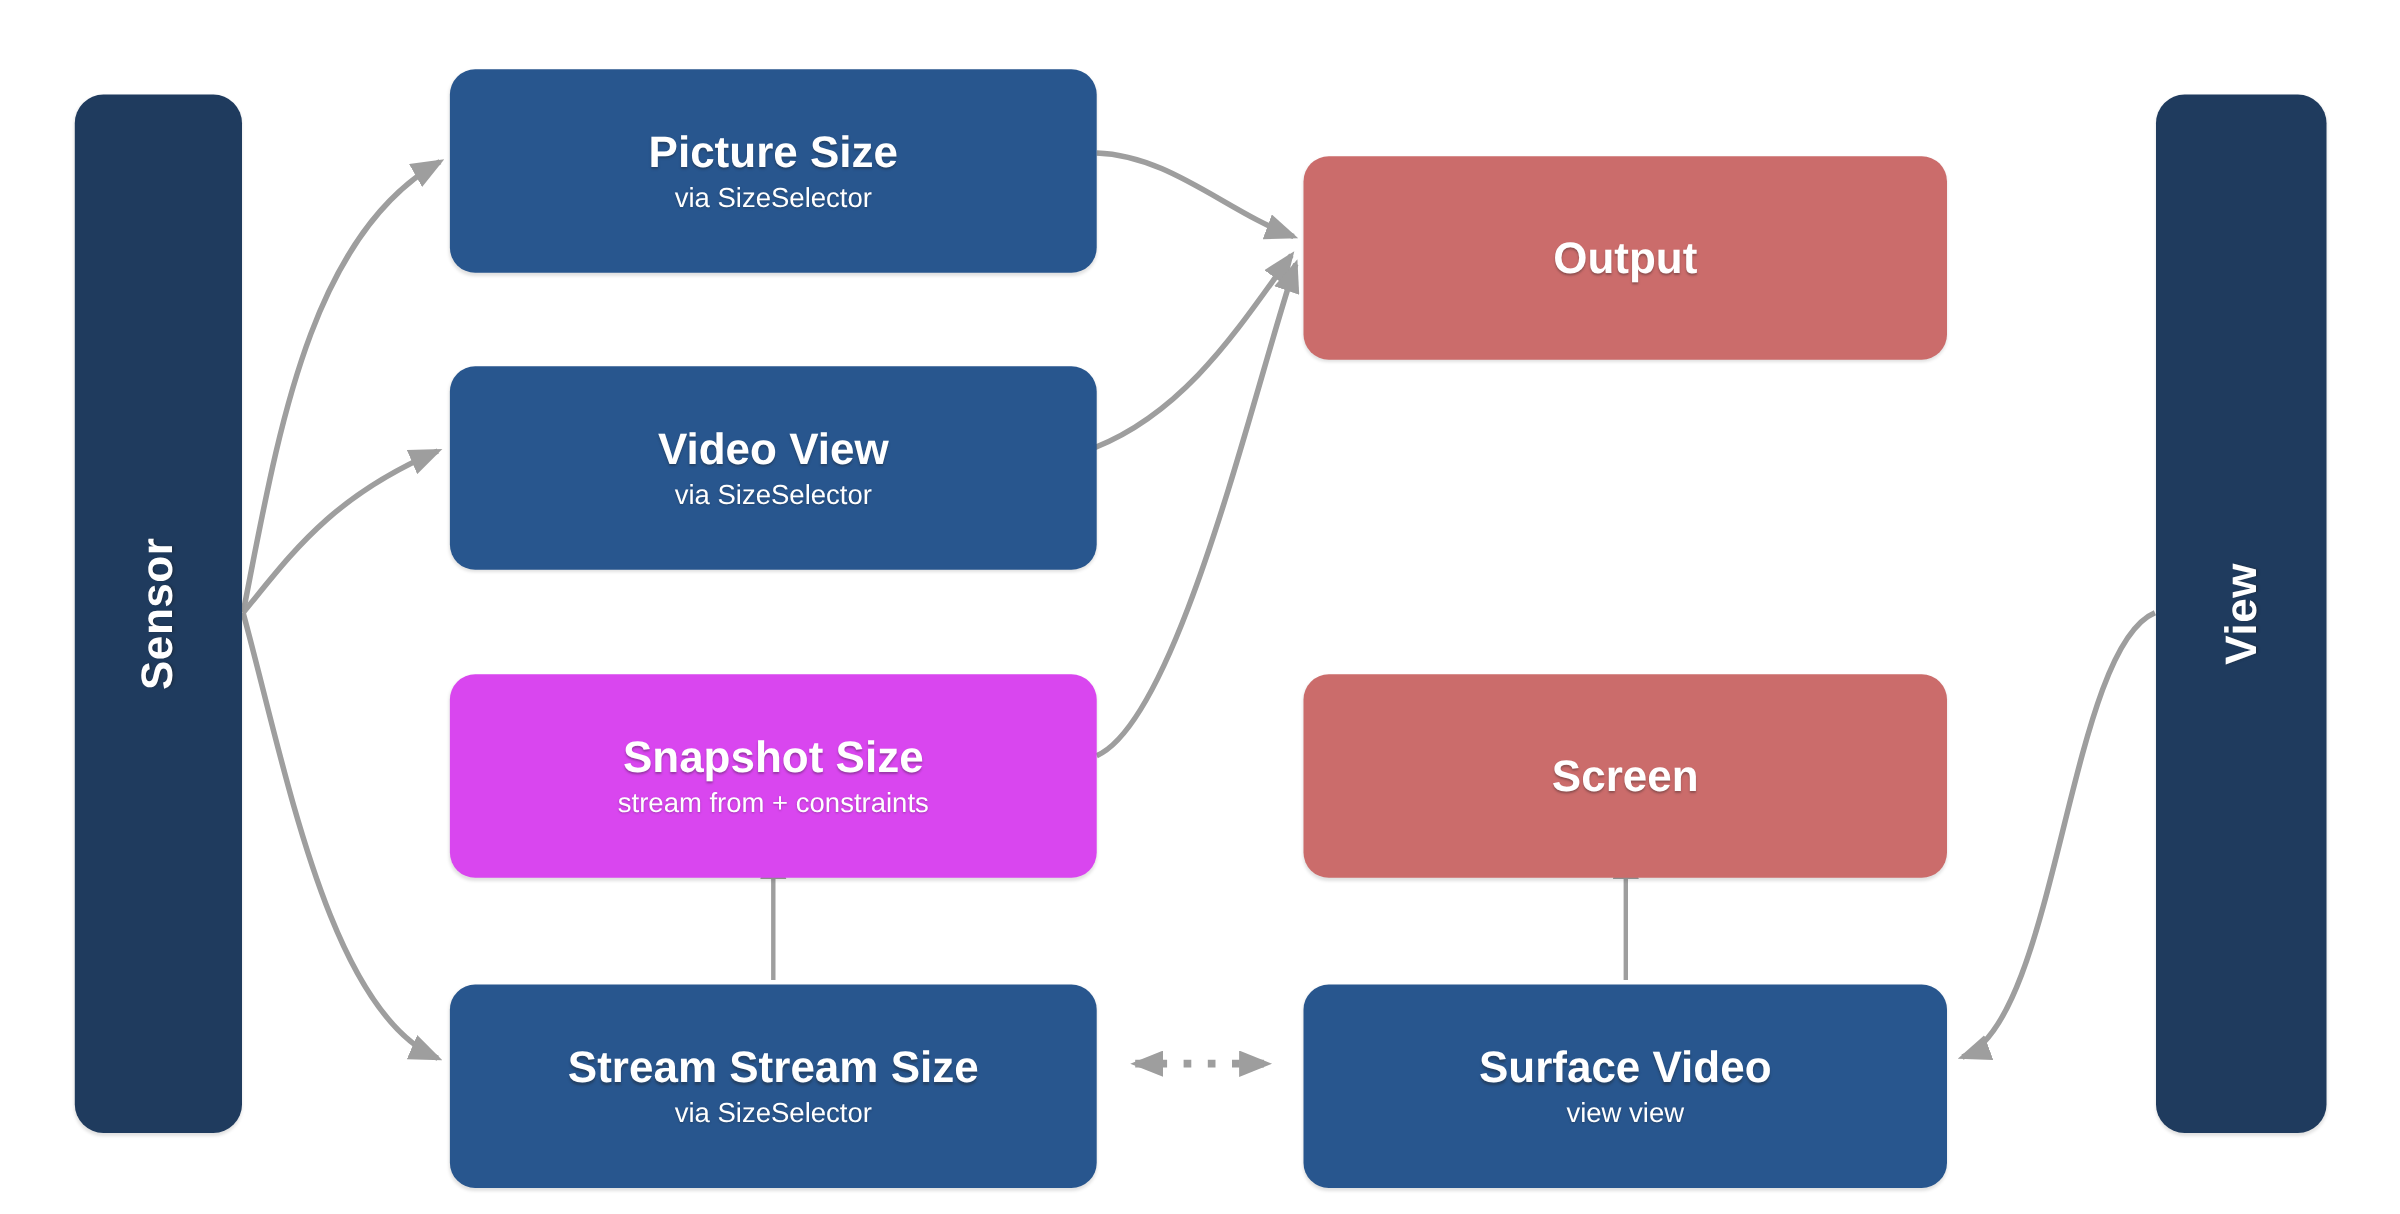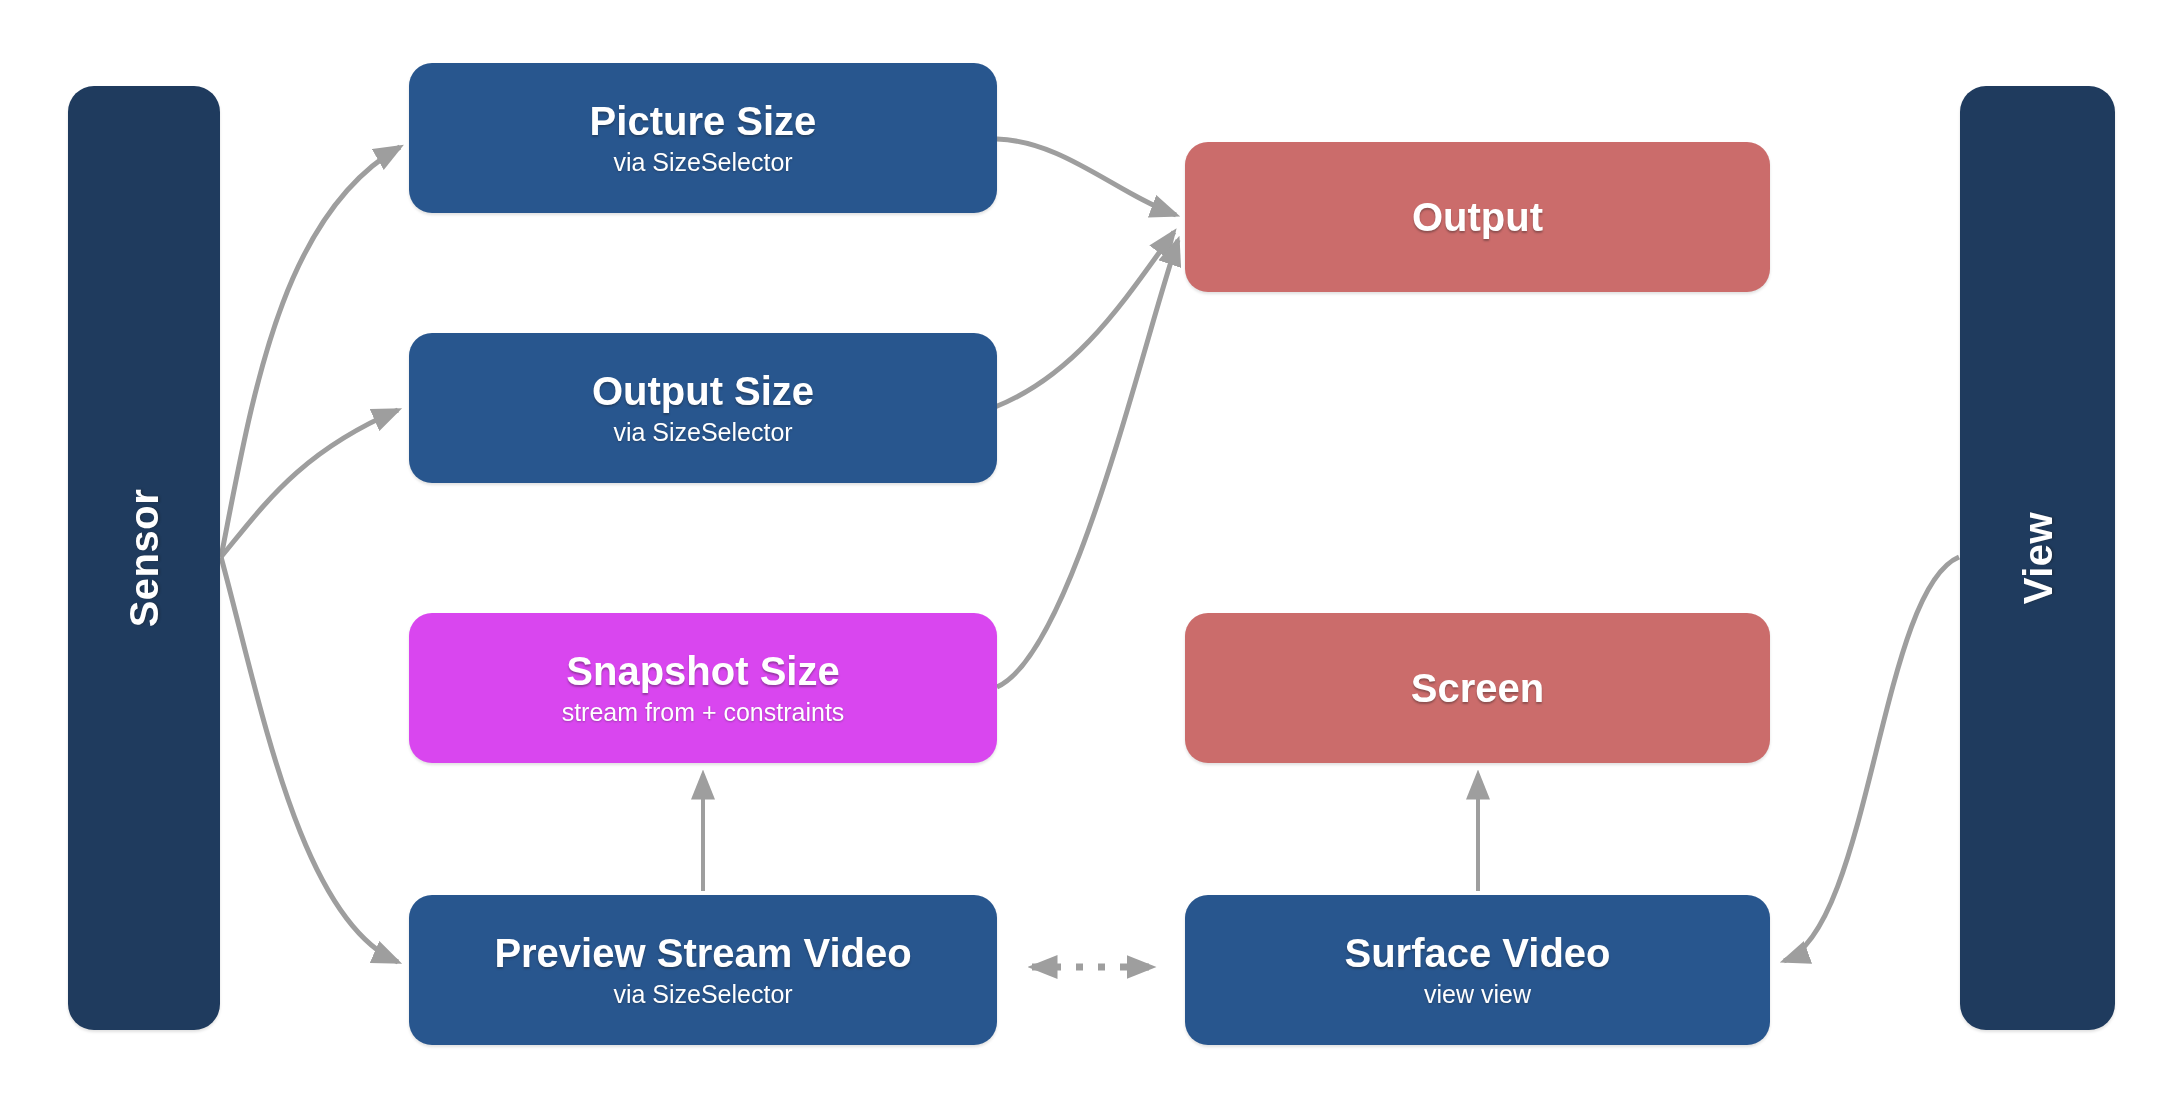--- a/index.html
+++ b/index.html
@@ -35,21 +35,21 @@
     font-weight: bold;
     letter-spacing: 0.5px;
     white-space: nowrap;
     text-shadow: 0 2px 2px rgba(30,30,30,0.35);
   }
   .bar-sensor { left: 68px; }
   .bar-view  { left: 1960px; width: 155px; }
   .node {
     position: absolute;
     width: 588px;
-    height: 150px;
+    height: 185px;
     border-radius: 23px;
     box-shadow: 0 2px 3px rgba(0,0,0,0.12);
     display: flex;
     flex-direction: column;
     align-items: center;
     justify-content: center;
     gap: 5px;
     color: #ffffff;
     text-align: center;
   }
@@ -123,31 +123,31 @@
   <div class="bar bar-view">
     <span class="bar-label">View</span>
   </div>
 
   <div class="node node-blue n-picture">
     <div class="node-title">Picture Size</div>
     <div class="node-subtitle">via SizeSelector</div>
   </div>
 
   <div class="node node-blue n-video">
-    <div class="node-title">Output Size</div>
+    <div class="node-title">Video View</div>
     <div class="node-subtitle">via SizeSelector</div>
   </div>
 
   <div class="node node-lblue n-snapshot">
     <div class="node-title">Snapshot Size</div>
     <div class="node-subtitle">stream from + constraints</div>
   </div>
 
   <div class="node node-blue n-preview">
-    <div class="node-title">Preview Stream Video</div>
+    <div class="node-title">Stream Stream Size</div>
     <div class="node-subtitle">via SizeSelector</div>
   </div>
 
   <div class="node node-red col-right n-output">
     <div class="node-title">Output</div>
   </div>
 
   <div class="node node-red col-right n-screen">
     <div class="node-title">Screen</div>
   </div>

